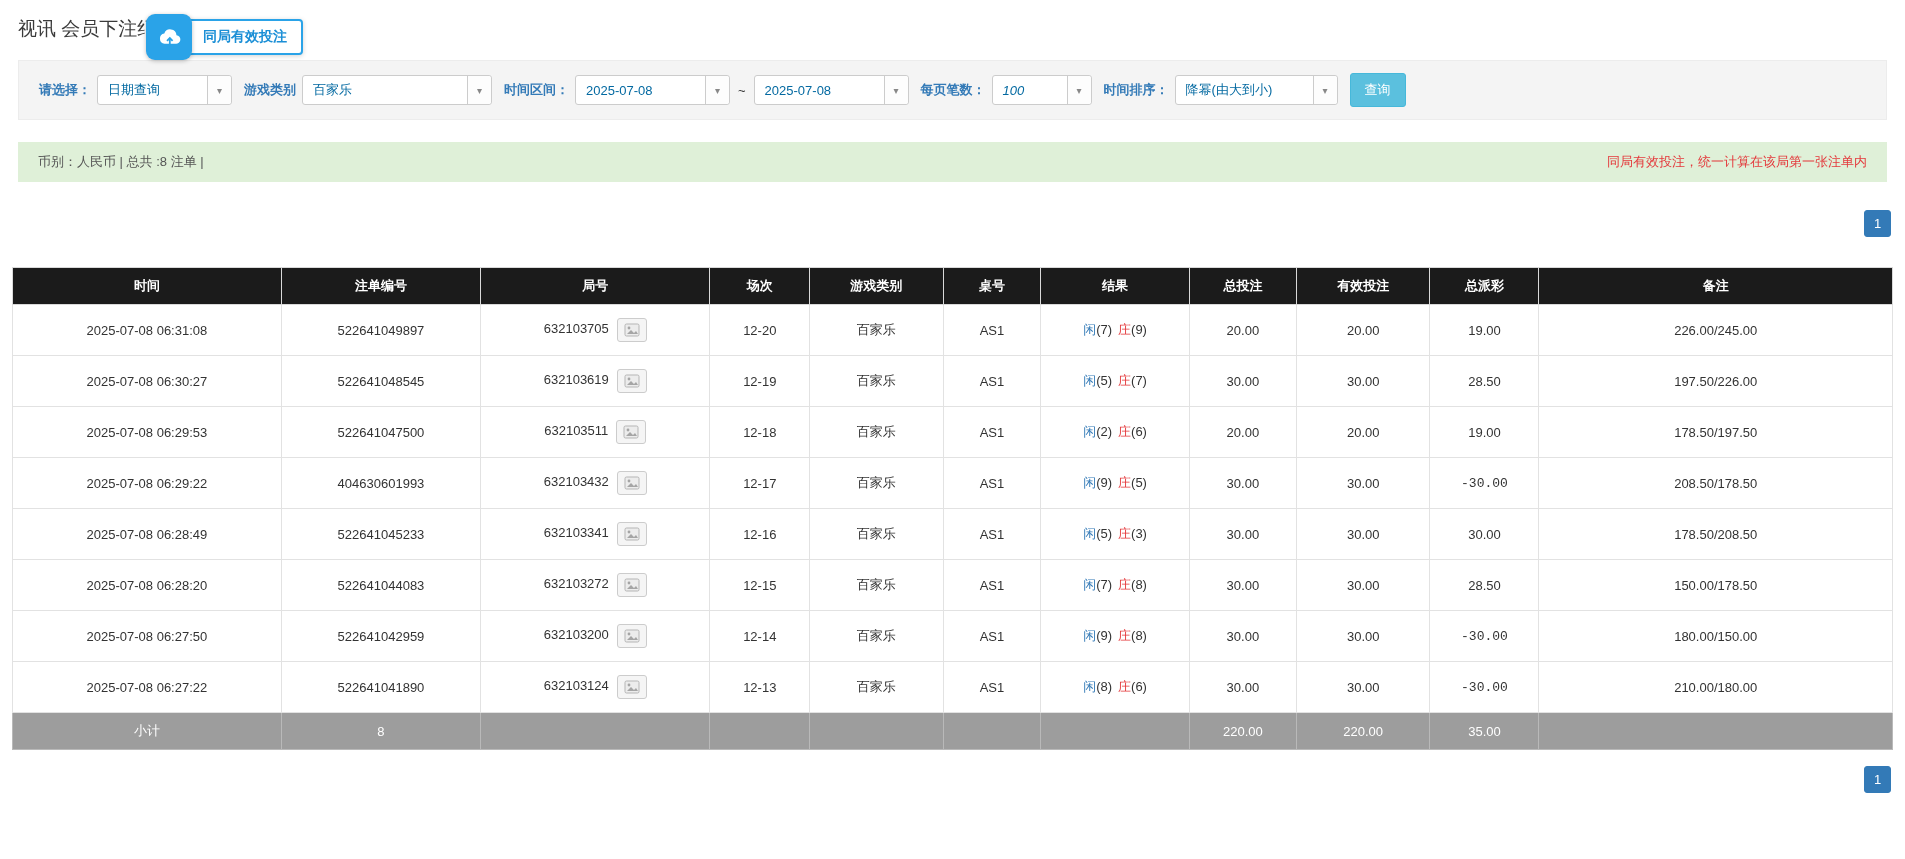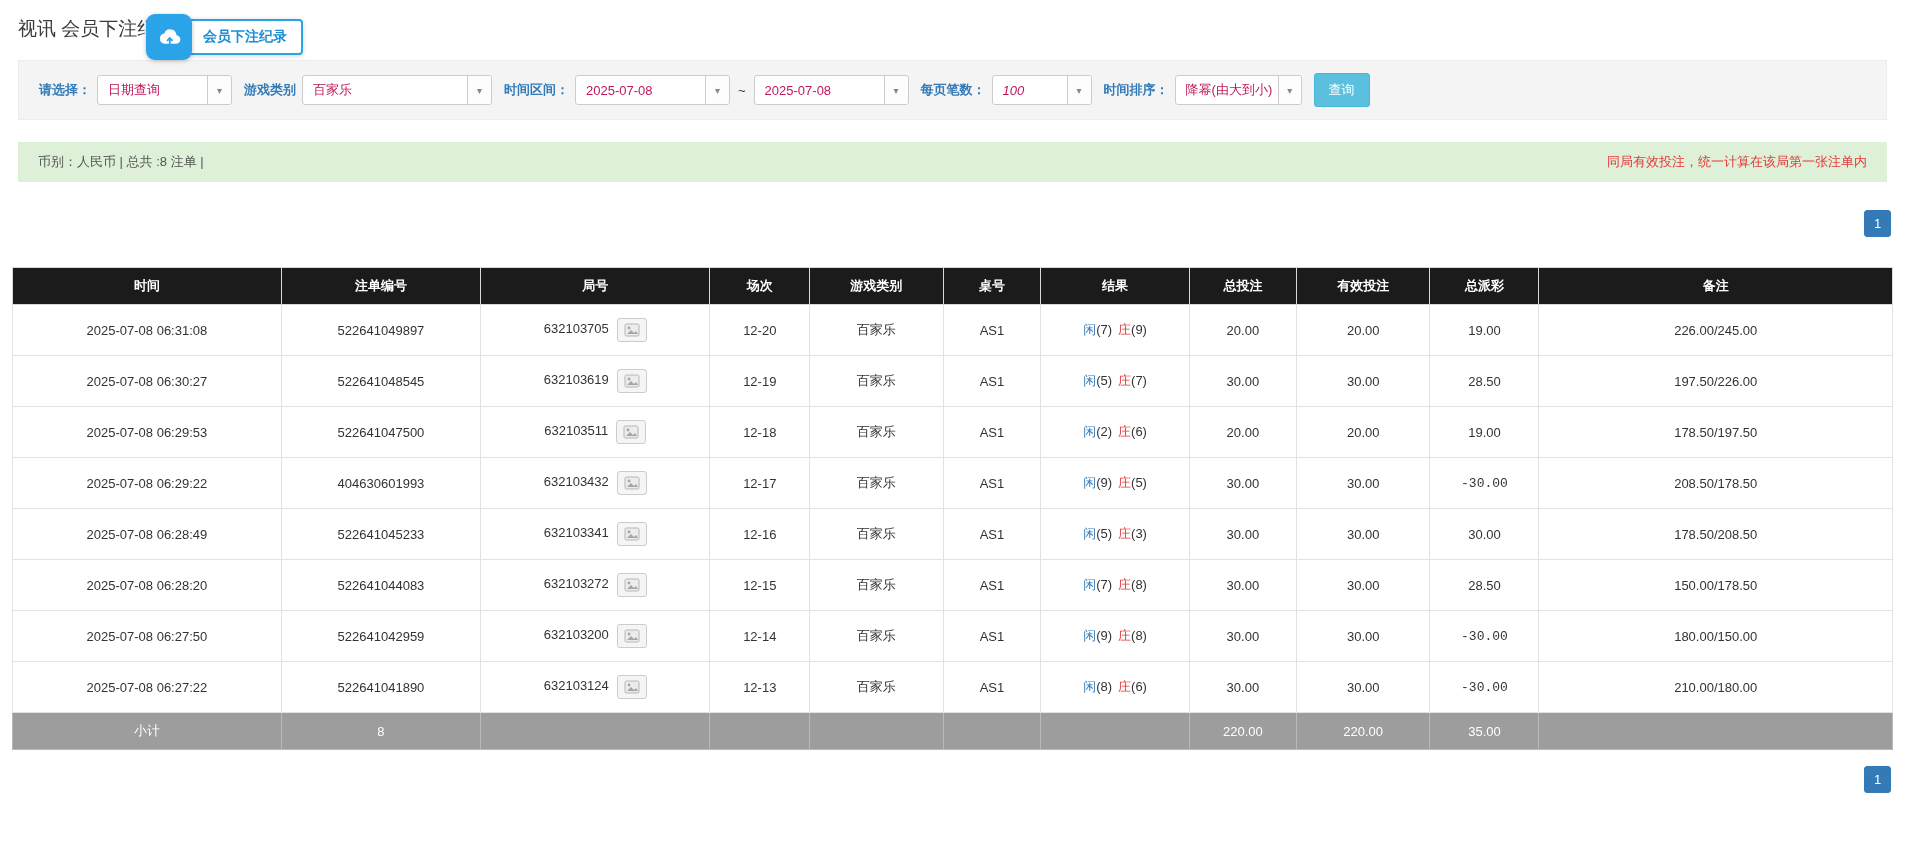--- a/index.html
+++ b/index.html
@@ -34,31 +34,31 @@
   .filter-bar {
     margin: 4px 18px 0; background: #f4f4f4; border: 1px solid #ececec;
     padding: 12px 8px; display: flex; align-items: center; flex-wrap: nowrap;
   }
   .flabel { color: #337ab7; font-weight: bold; margin: 0 6px 0 12px; white-space: nowrap; }
   .select {
     background: #fff; border: 1px solid #ccc; border-radius: 3px; height: 30px;
     display: inline-flex; align-items: center; justify-content: space-between;
     cursor: pointer; flex: 0 0 auto;
   }
-  .sel-val { padding: 0 10px; color: #be185d; white-space: nowrap; overflow: hidden; }
+  .sel-val { padding: 0 10px; color: #0369a1; white-space: nowrap; overflow: hidden; }
   .sel-caret {
     width: 24px; align-self: stretch; border-left: 1px solid #ccc;
     display: flex; align-items: center; justify-content: center;
     color: #888; font-size: 10px; background: #fdfdfd; border-radius: 0 3px 3px 0;
   }
   .w-qtype { width: 135px; }
   .w-game  { width: 190px; }
   .w-date  { width: 155px; }
   .w-size  { width: 100px; font-style: italic; }
-  .w-sort  { width: 127px; }
+  .w-sort  { width: 163px; }
   .tilde { margin: 0 8px; color: #333; }
   .btn-query {
     background: #5bc0de; border: 1px solid #46b8da; color: #fff; border-radius: 3px;
     padding: 7px 14px; margin-left: 12px; font-size: 13px; cursor: pointer;
     font-family: inherit;
     text-align: right;
   }
 
   
   .summary-bar {
@@ -109,21 +109,21 @@
   <h1 class="page-title">视讯 会员下注纪录</h1>
   <div class="upload-tip">
     <div class="upload-icon">
       <svg width="28" height="24" viewBox="0 0 28 24" aria-hidden="true">
         <path d="M21.5 10.2a6.3 6.3 0 0 0-12.2-1.7A5.2 5.2 0 0 0 9.6 18.8h11a4.2 4.2 0 0 0 .9-8.6z" fill="#ffffff"></path>
         <path d="M14.8 20.5v-7" stroke="#2aa3e8" stroke-width="1.8" fill="none"></path>
         <path d="M12 15.8 14.8 13l2.8 2.8" stroke="#2aa3e8" stroke-width="1.8" fill="none"></path>
       </svg>
     </div>
     <div class="upload-bubble">
-      <span>会员下注纪录</span>
+      <span>同局有效投注</span>
     </div>
   </div>
 </div>
 
 <div class="filter-bar">
   <span class="flabel">请选择：</span>
   <div class="select w-qtype">
     <span class="sel-val">日期查询</span>
     <span class="sel-caret">▾</span>
   </div>

